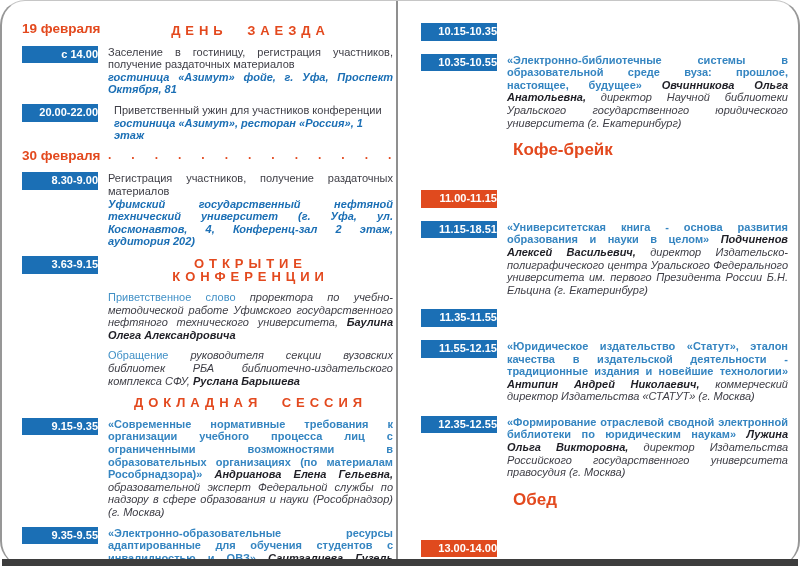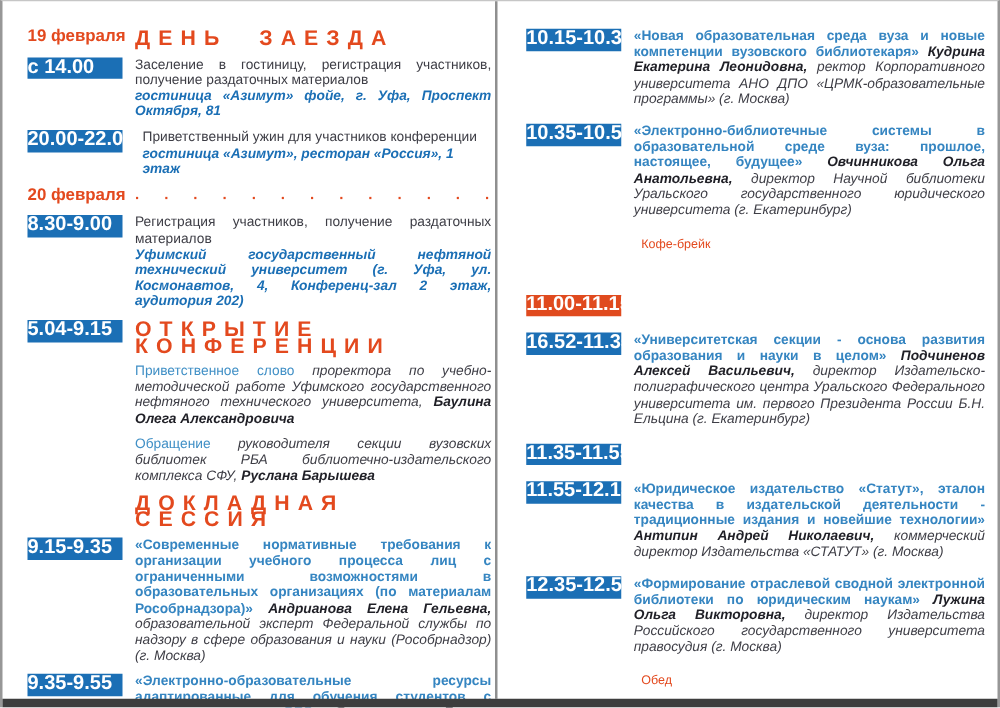--- a/index.html
+++ b/index.html
@@ -9,68 +9,69 @@
     background:#ffffff;
     position:relative;
     overflow:hidden;
   }
   .page {
     position:absolute; inset:0;
     background:#ffffff;
     border-left:2px solid #979797;
     border-right:2px solid #979797;
     border-top:1px solid #c6c6c6;
+    border-radius:25px;
   }
   .bottom-bar {
     position:absolute; left:0; right:0; bottom:0; height:7px;
     background:#3d3d3d; z-index:5;
   }
   .divider {
     position:absolute; left:394px; top:0; bottom:7px; width:2px;
     background:#8f8f8f;
   }
   .col { position:absolute; top:22px; font-size:11px; line-height:12.6px; color:#3e3e46; }
   .col-left  { left:20px;  width:371px; }
   .col-right { left:419px; width:367px; }
   .row { display:flex; align-items:flex-start; }
   .col-left  .row { margin-bottom:8px; }
   .col-right .row { margin-bottom:13px; }
   .badge-cell { width:76px; flex:none; }
   .badge {
-    display:block; text-align:left;
-    color:#ffffff; font-weight:bold; font-size:16px;
+    display:block; text-align:right;
+    color:#ffffff; font-weight:bold; font-size:11px;
     padding:2px 0 3px 0; white-space:nowrap;
   }
   .badge.blue   { background:#1b6fb5; }
   .badge.orange { background:#e04a1e;margin-top:48px; }
   .content { flex:1; margin-left:10px; text-align:justify; }
   .content.no-justify { text-align:left;margin-left:16px; }
   .date-label {
     color:#e3491e; font-weight:bold; font-size:13.5px; white-space:nowrap;
   }
   .section-header {
-    color:#e3491e; font-weight:bold; font-size:17px;
+    color:#e3491e; font-weight:bold; font-size:13px;
     letter-spacing:0.38em; word-spacing:0.85em;
-    padding-top:2px;
+    text-align:center; padding-top:2px;
   }
   .dots {
     color:#e3491e; font-weight:bold; font-size:12px;
     letter-spacing:8px; overflow:hidden; white-space:nowrap;
     flex:1; margin-left:10px; padding-top:2px;
   }
   .body-text { color:#3e3e46; }
   .venue { color:#1b6fb5; font-weight:bold; font-style:italic; }
   .talk-title { color:#3585c1; font-weight:bold; }
   .speaker { color:#1f1f26; font-weight:bold; font-style:italic; }
   .role { color:#3e3e46; font-style:italic; }
   .lead { color:#4190c6; }
   .greet-body { font-style:italic; color:#3e3e46; }
   .greet-name { color:#1f1f26; font-weight:bold; font-style:italic; }
   .break-label {
-    color:#e3491e; font-weight:normal; font-size:10px; padding-top:2px;
+    color:#e3491e; font-weight:bold; font-size:17px; padding-top:2px;
   }
 </style>
 </head>
 <body>
 
 <div class="page">
 
   <div class="col col-left">
 
     <div class="row">
@@ -92,37 +93,37 @@
       <div class="badge-cell">
           <span class="badge blue">20.00-22.00</span>
         </div>
       <div class="content no-justify">
         <span class="body-text">Приветственный ужин для участников конференции</span><br>
         <span class="venue">гостиница «Азимут», ресторан «Россия», 1 этаж</span>
       </div>
     </div>
 
     <div class="row">
-      <div class="badge-cell date-label">20 февраля</div>
+      <div class="badge-cell date-label">30 февраля</div>
       <div class="dots">· · · · · · · · · · · · · · · · · · · · · · · ·</div>
     </div>
 
     <div class="row">
       <div class="badge-cell">
           <span class="badge blue">8.30-9.00</span>
         </div>
       <div class="content">
         <span class="body-text">Регистрация участников, получение раздаточных материалов</span><br>
         <span class="venue">Уфимский государственный нефтяной технический университет (г. Уфа, ул. Космонавтов, 4, Конференц-зал 2 этаж, аудитория 202)</span>
       </div>
     </div>
 
     <div class="row">
       <div class="badge-cell">
-          <span class="badge blue">5.04-9.15</span>
+          <span class="badge blue">3.63-9.15</span>
         </div>
       <div class="content section-header">ОТКРЫТИЕ КОНФЕРЕНЦИИ</div>
     </div>
 
     <div class="row">
       <div class="badge-cell"></div>
       <div class="content">
         <span class="lead">Приветственное слово</span>
         <span class="greet-body">проректора по учебно-методической работе Уфимского государственного нефтяного технического университета,</span>
         <span class="greet-name">Баулина Олега Александровича</span>
@@ -166,25 +167,20 @@
     </div>
 
   </div>
 
   <div class="col col-right">
 
     <div class="row">
       <div class="badge-cell">
           <span class="badge blue">10.15-10.35</span>
         </div>
-      <div class="content">
-        <span class="talk-title">«Новая образовательная среда вуза и новые компетенции вузовского библиотекаря»</span>
-        <span class="speaker">Кудрина Екатерина Леонидовна,</span>
-        <span class="role">ректор Корпоративного университета АНО ДПО «ЦРМК-образовательные программы» (г. Москва)</span>
-      </div>
     </div>
 
     <div class="row">
       <div class="badge-cell">
           <span class="badge blue">10.35-10.55</span>
         </div>
       <div class="content">
         <span class="talk-title">«Электронно-библиотечные системы в образовательной среде вуза: прошлое, настоящее, будущее»</span>
         <span class="speaker">Овчинникова Ольга Анатольевна,</span>
         <span class="role">директор Научной библиотеки Уральского государственного юридического университета (г. Екатеринбург)</span>
@@ -193,24 +189,24 @@
 
     <div class="row">
       <div class="badge-cell">
           <span class="badge orange">11.00-11.15</span>
         </div>
       <div class="content no-justify break-label">Кофе-брейк</div>
     </div>
 
     <div class="row">
       <div class="badge-cell">
-          <span class="badge blue">16.52-11.35</span>
-        </div>
-      <div class="content">
-        <span class="talk-title">«Университетская секции - основа развития образования и науки в целом»</span>
+          <span class="badge blue">11.15-18.51</span>
+        </div>
+      <div class="content">
+        <span class="talk-title">«Университетская книга - основа развития образования и науки в целом»</span>
         <span class="speaker">Подчиненов Алексей Васильевич,</span>
         <span class="role">директор Издательско-полиграфического центра Уральского Федерального университета им. первого Президента России Б.Н. Ельцина (г. Екатеринбург)</span>
       </div>
     </div>
 
     <div class="row">
       <div class="badge-cell">
           <span class="badge blue">11.35-11.55</span>
         </div>
     </div>

